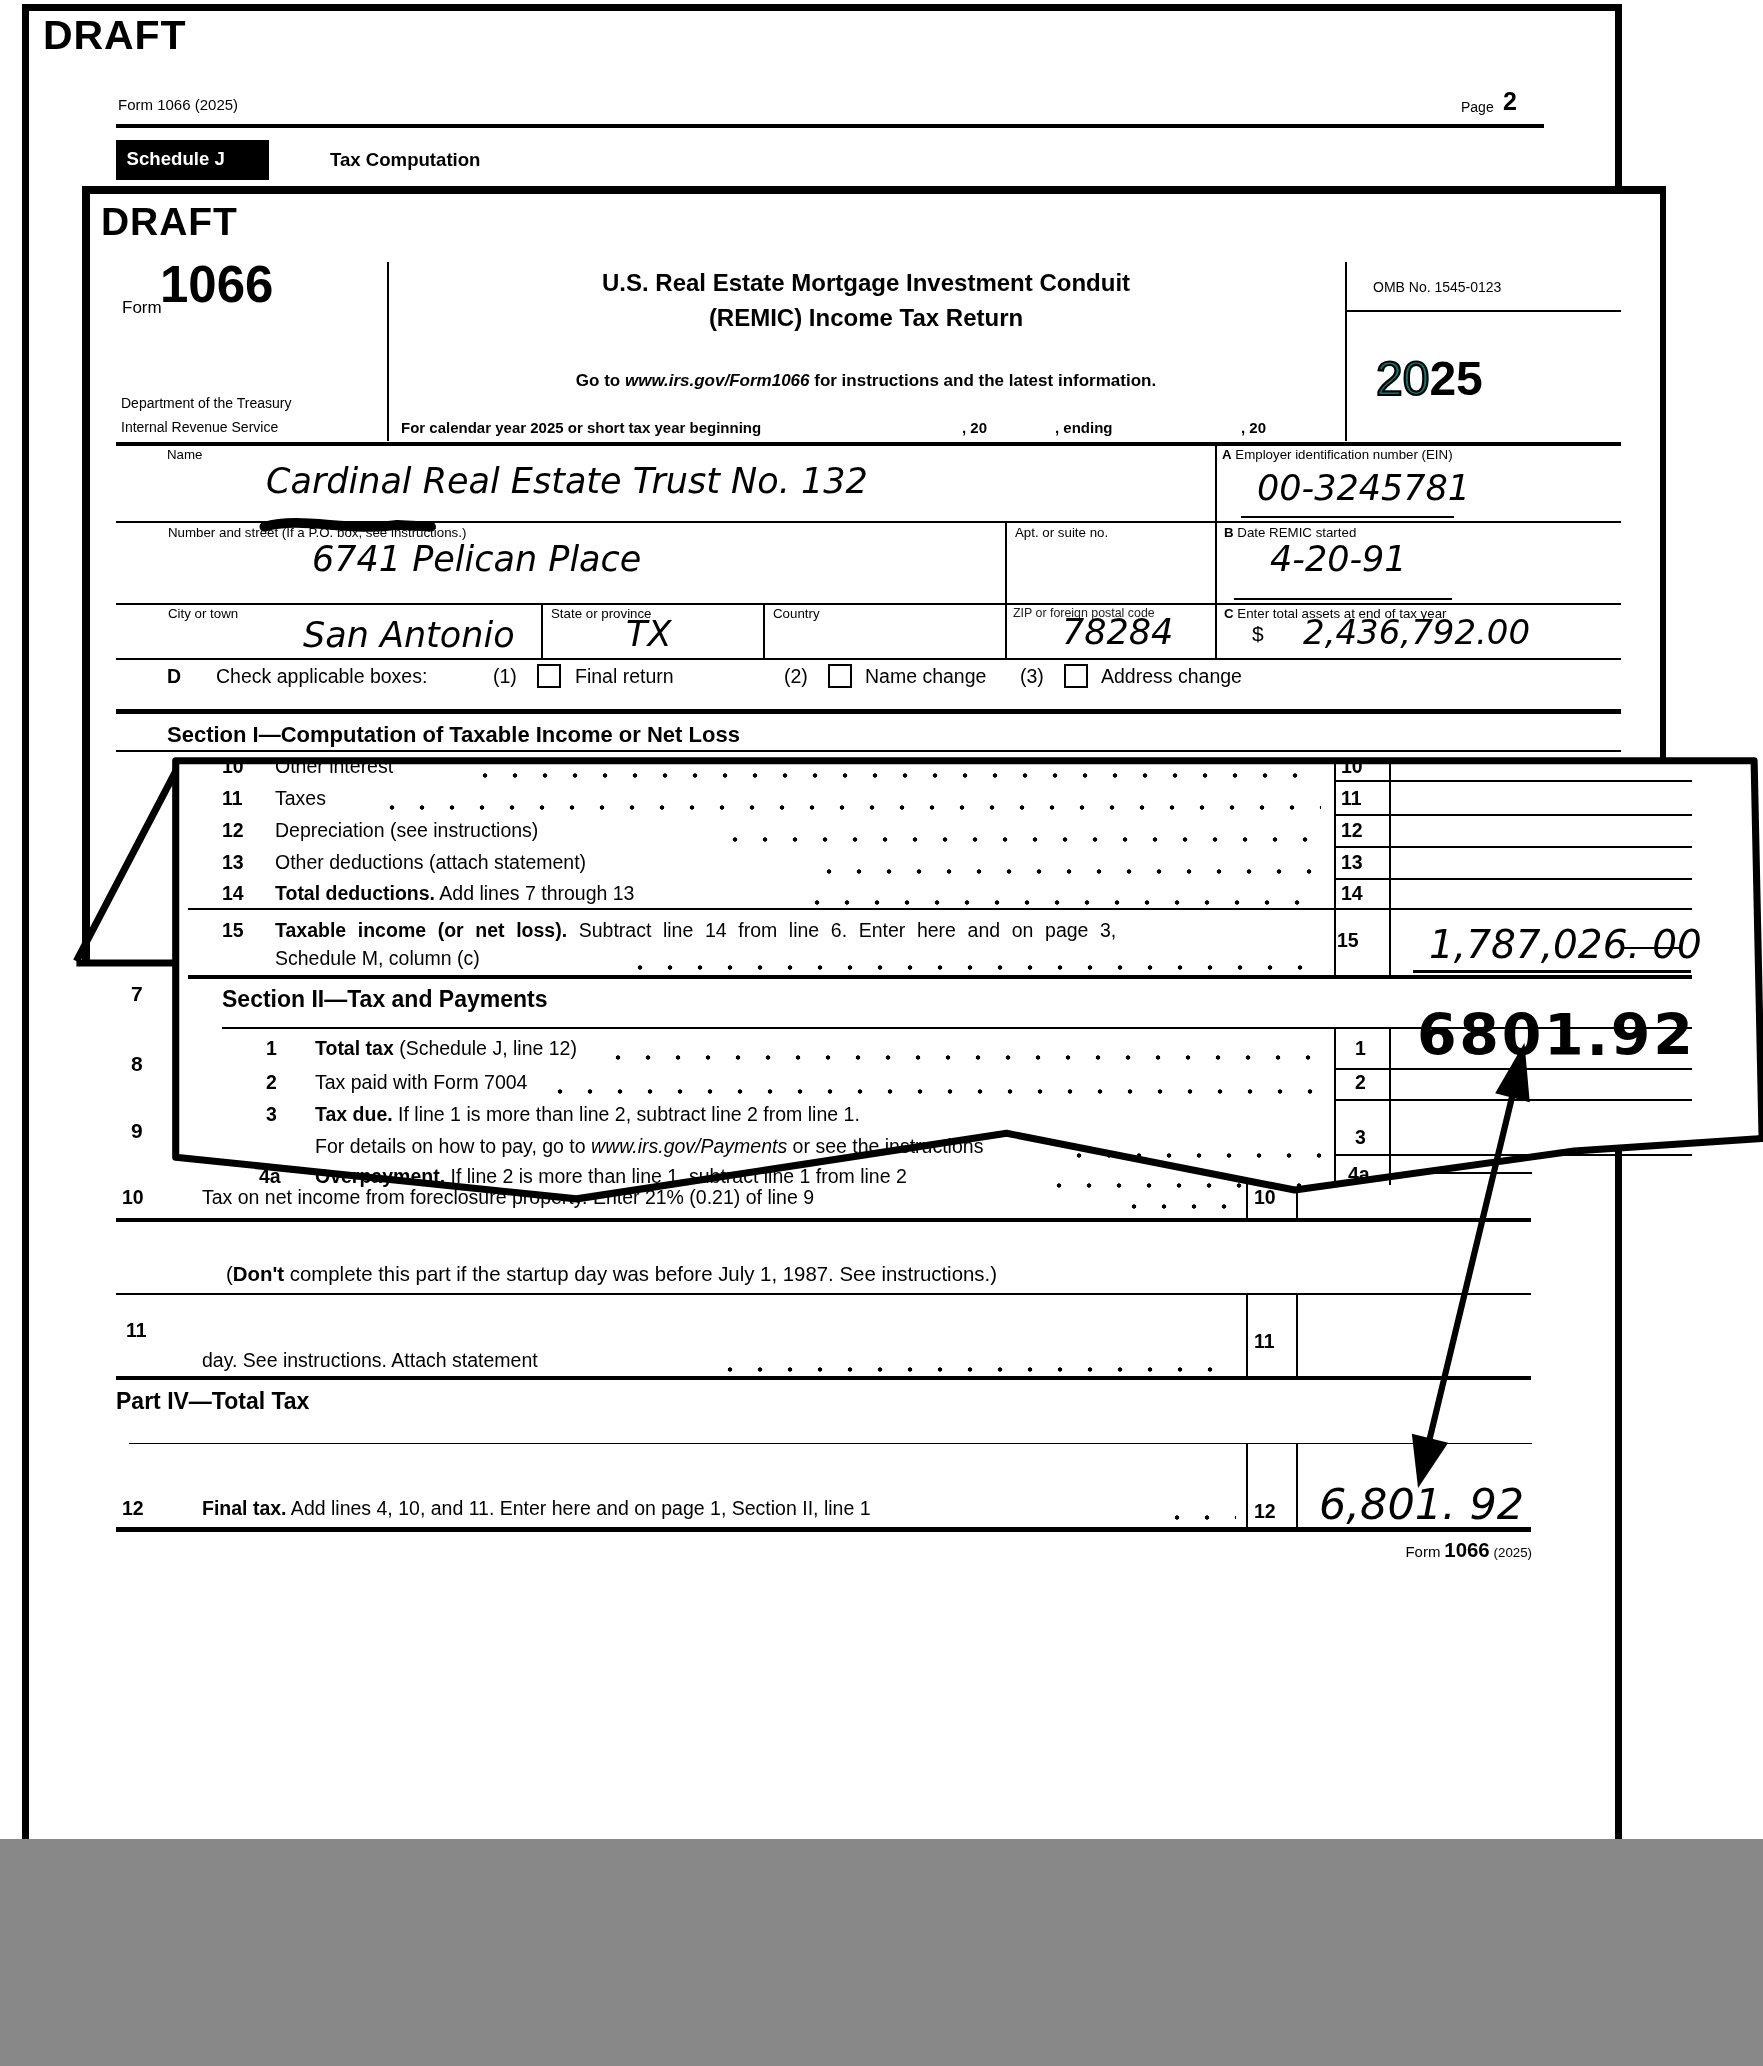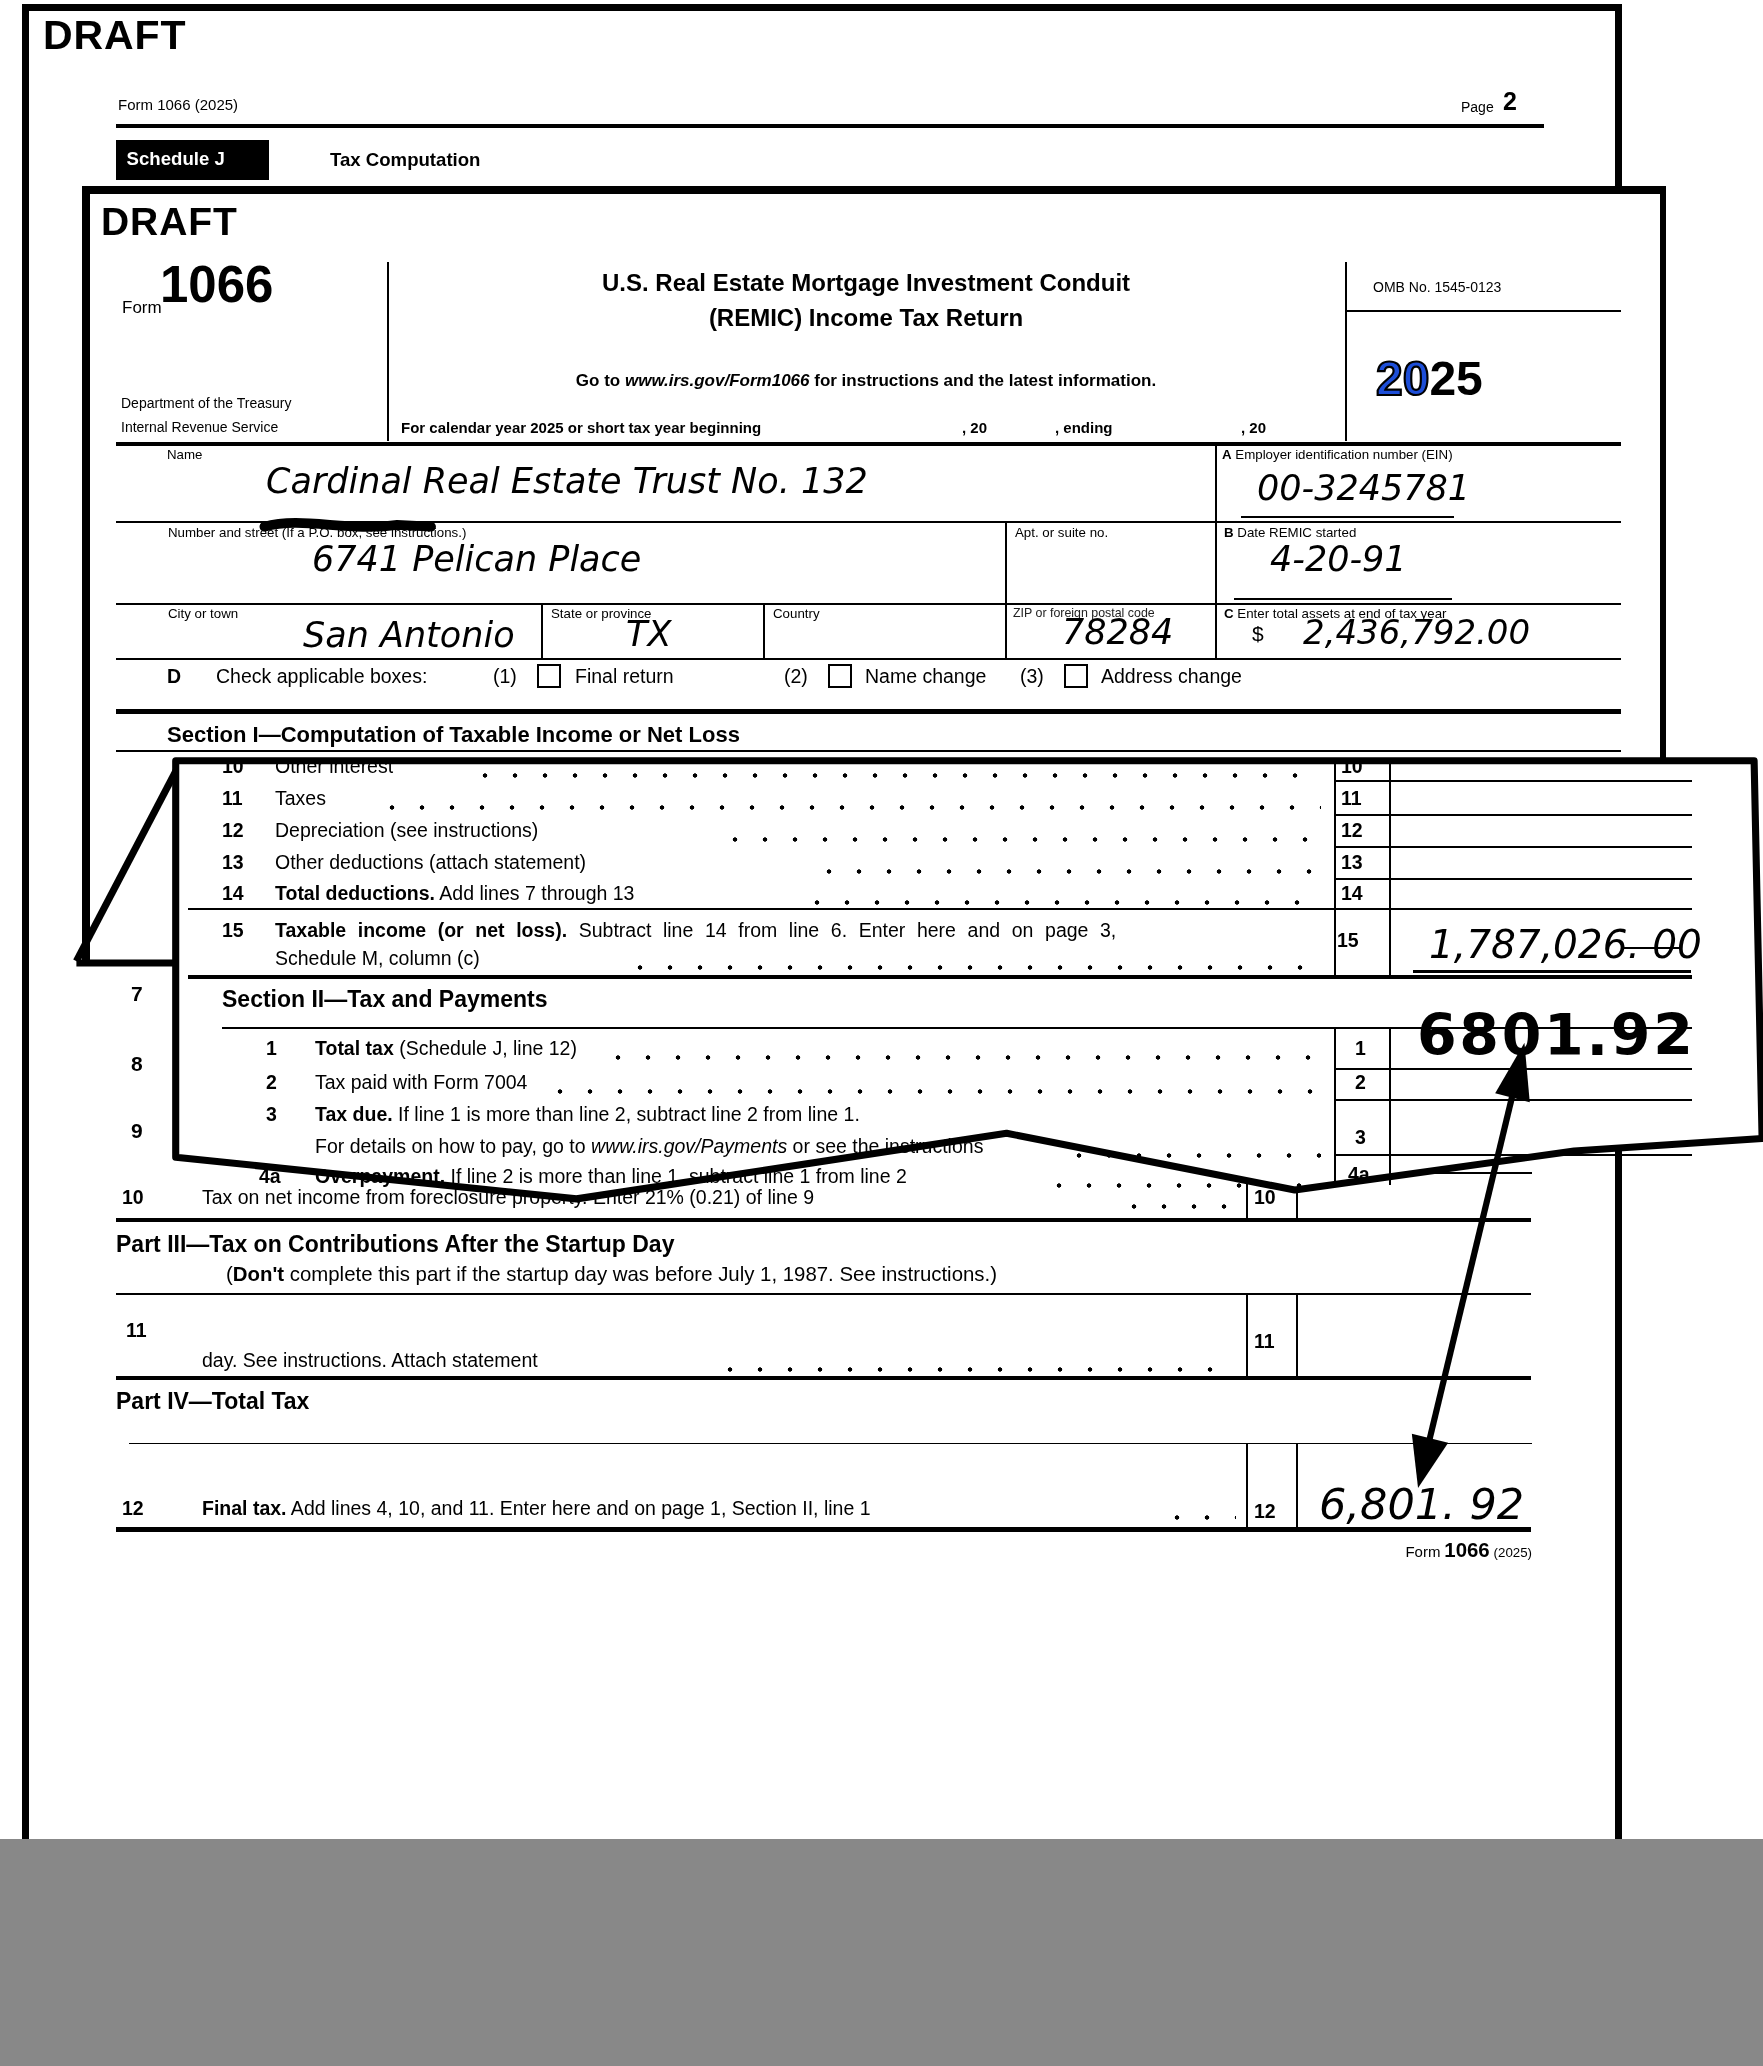--- a/index.html
+++ b/index.html
@@ -10,21 +10,21 @@
   .i{font-style:italic;}
   .hl{position:absolute;background:#000;height:1.8px;}
   .vl{position:absolute;background:#000;width:1.8px;}
   .hand{font-family:"DejaVu Sans", sans-serif;font-style:italic;}
   .hand2{font-family:"DejaVu Sans", sans-serif;font-weight:bold;}
   .dots{position:absolute;background-image:radial-gradient(circle, #000 2px, transparent 2.6px);
         background-size:30px 5.3px;background-repeat:repeat-x;background-position:0 100%;}
   .cb{position:absolute;width:20.4px;height:20.4px;border:2.2px solid #000;background:#fff;}
   .lbl{font-size:13.3px;}
   .row{font-size:19.5px;}
-  .outline20{color:#1d4ed8;-webkit-text-stroke:2.2px #000;font-weight:bold;}
+  .outline20{color:#0f766e;-webkit-text-stroke:2.2px #000;font-weight:normal;}
   svg{position:absolute;left:0;top:0;}
 </style>
 </head>
 <body>
 
 <div id="canvas">
 
   <div class="abs" style="left:22px;top:4.4px;width:1600px;height:2054px;border:7px solid #000;box-sizing:border-box;"></div>
 
   <div class="abs b" style="left:43px;top:12.4px;font-size:41px;letter-spacing:0.9px;">DRAFT</div>
@@ -45,21 +45,20 @@
 
   <div class="abs b row" style="left:122px;top:1186px;">10</div>
   <div class="abs row" style="left:202px;top:1186px;">Tax on net income from foreclosure property. Enter 21% (0.21) of line 9</div>
   <div class="dots" style="left:1119px;top:1186px;width:117px;height:23px;"></div>
   <div class="hl" style="left:1246px;top:1172px;width:286px;"></div>
   <div class="vl" style="left:1246px;top:1172px;height:48px;"></div>
   <div class="vl" style="left:1296px;top:1172px;height:48px;"></div>
   <div class="abs b row" style="left:1254px;top:1186px;">10</div>
   <div class="hl" style="left:116px;top:1218px;width:1415px;height:4.4px;"></div>
 
-  <div class="abs b" style="left:116px;top:1231px;font-size:23px;">Part III—Tax on Contributions After the Startup Day</div>
   <div class="abs" style="left:226px;top:1263px;font-size:20.4px;">
     <span>(</span><span class="b">Don't</span><span> complete this part if the startup day was before July 1, 1987. See instructions.)</span>
   </div>
   <div class="hl" style="left:116px;top:1293px;width:1415px;"></div>
 
   <div class="abs b row" style="left:126px;top:1319px;">11</div>
   <div class="abs row" style="left:202px;top:1349px;">day. See instructions. Attach statement</div>
   <div class="dots" style="left:715px;top:1349px;width:521px;height:23px;"></div>
   <div class="vl" style="left:1246px;top:1295px;height:82px;"></div>
   <div class="vl" style="left:1296px;top:1295px;height:82px;"></div>

